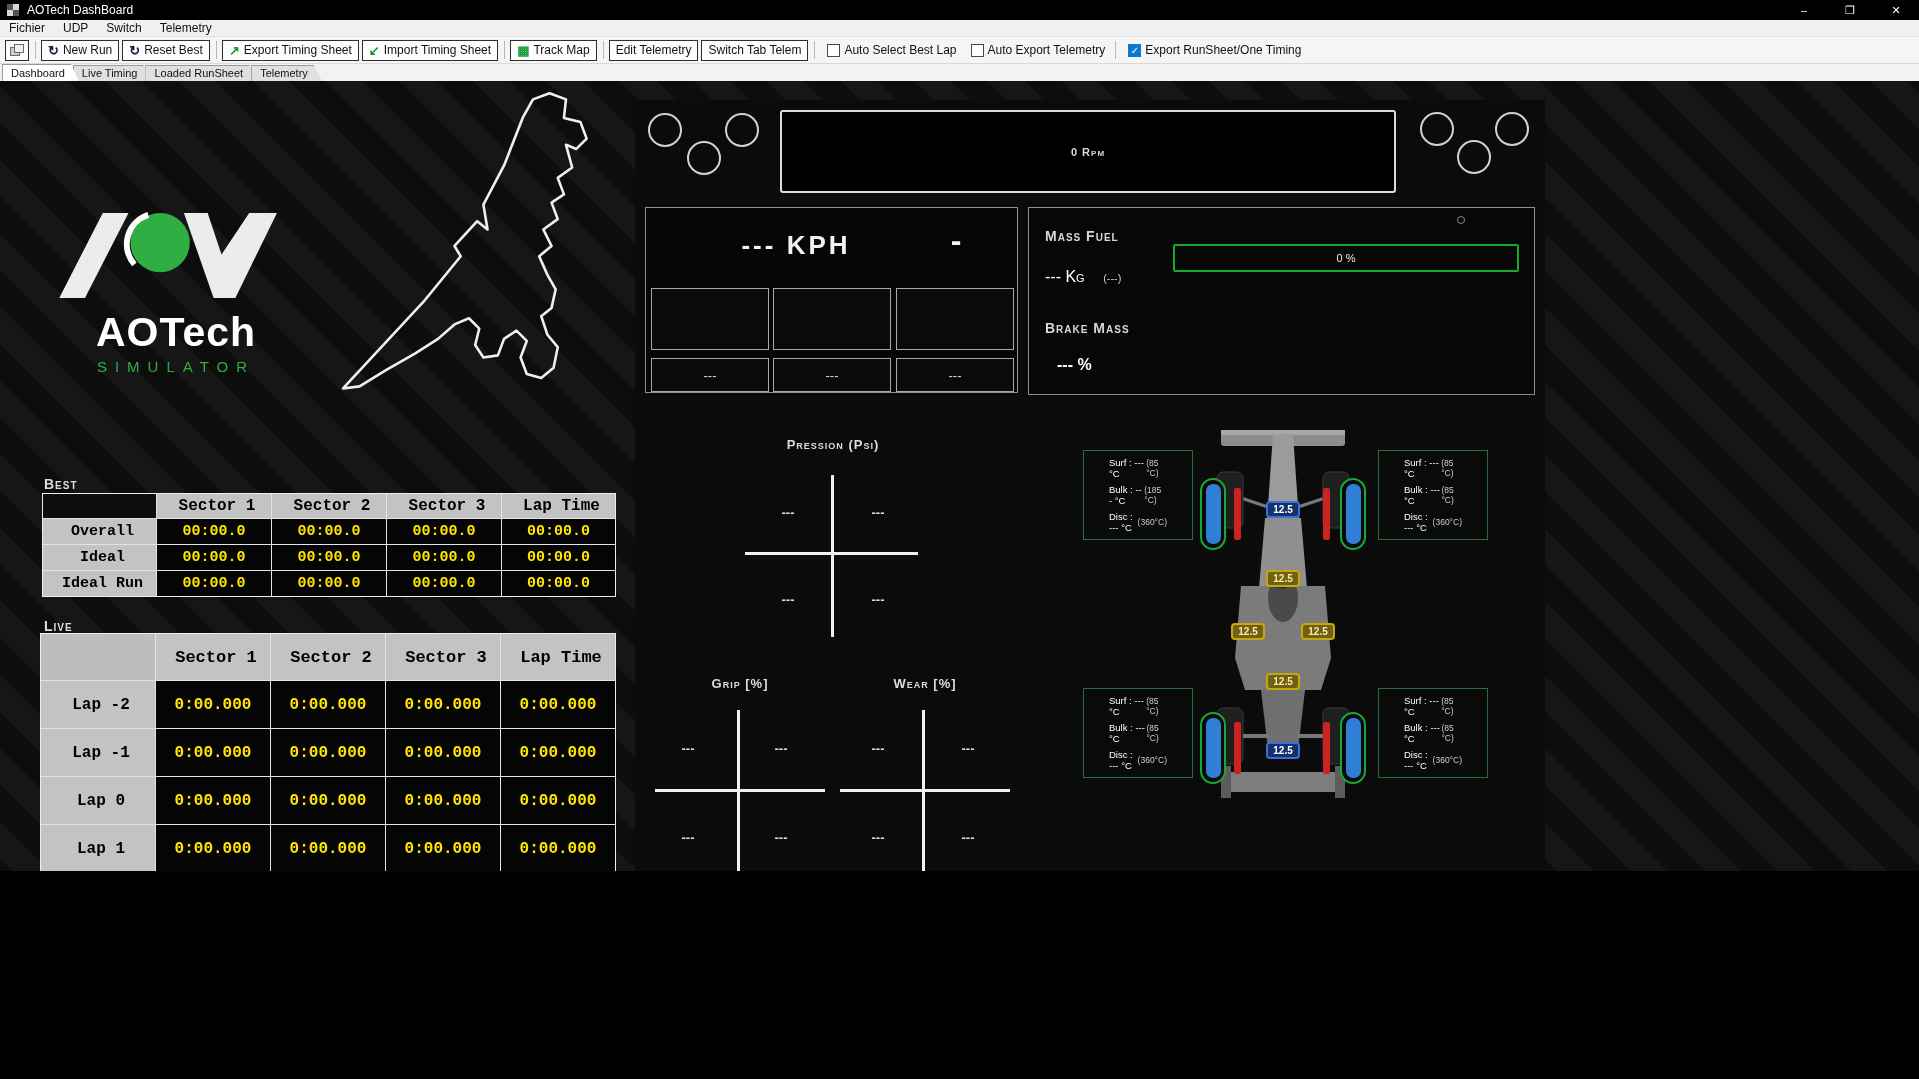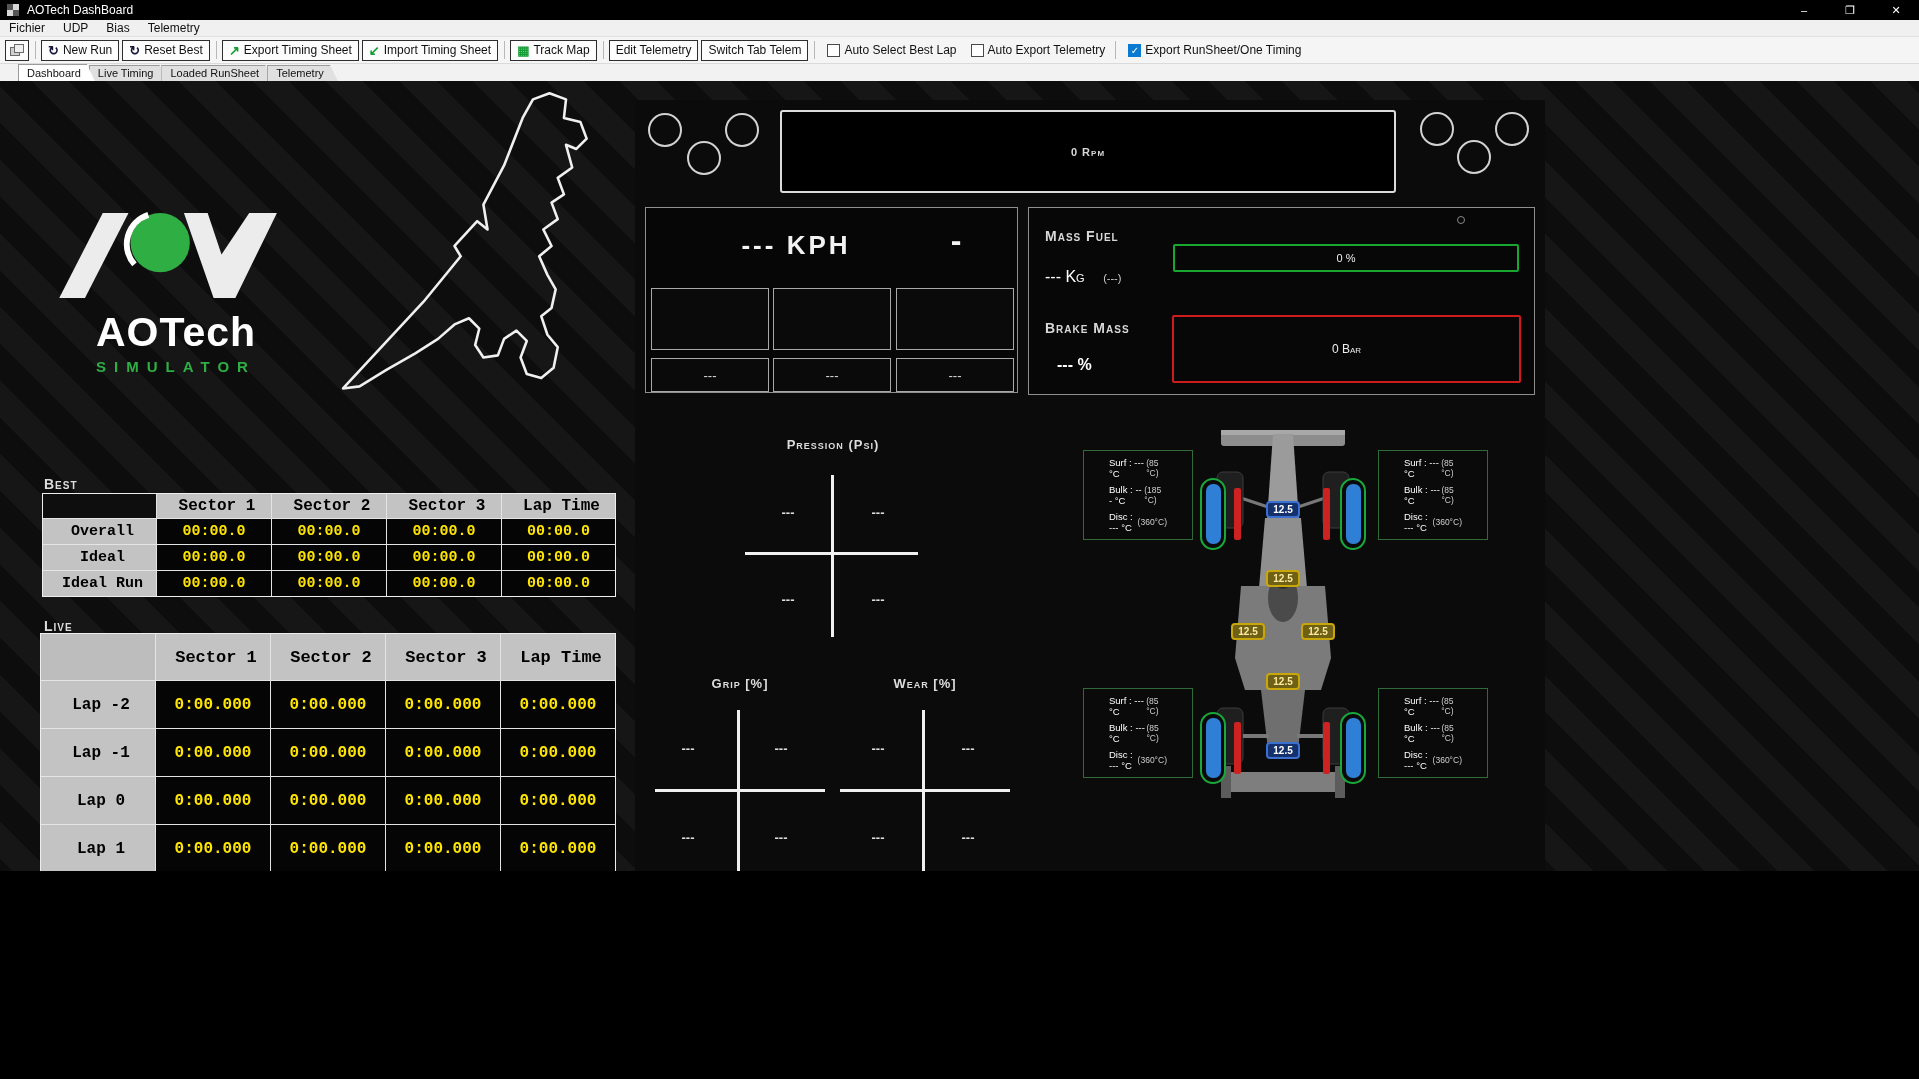--- a/index.html
+++ b/index.html
@@ -23,32 +23,32 @@
   .tb-iconbtn { padding:0 4px; }
   .tb-sep { width:1px; height:18px; background:#b8b8b8; margin:0 5px 0 3px; display:inline-block; }
   .ic { font-size:13px; font-weight:bold; line-height:1; }
   .ic-dark { color:#15153a; }
   .ic-green { color:#169c35; }
   .tb-check { display:inline-flex; align-items:center; gap:4px; margin:0 7px; font-size:12px; color:#111; }
   .cbbox { width:13px; height:13px; border:1px solid #4a4a4a; background:#fff; display:inline-flex; align-items:center; justify-content:center; font-size:10px; color:#fff; }
   .cbbox.checked { background:#0b79d0; border-color:#0b79d0; }
 
   
-  .tabstrip { position:absolute; left:0; top:64px; width:1919px; height:17px; background:#f2f2f2; display:flex; align-items:flex-end; padding-left:18px; }
+  .tabstrip { position:absolute; left:0; top:64px; width:1919px; height:17px; background:#f2f2f2; display:flex; align-items:flex-end; padding-left:2px; }
   .tab { display:inline-block; height:16px; line-height:15px; padding:0 14px 0 8px; font-size:11px; color:#111; background:#e0e0e0; clip-path:polygon(0 0, calc(100% - 8px) 0, 100% 100%, 0 100%); margin-right:-6px; border-top:1px solid #9a9a9a; border-left:1px solid #9a9a9a; }
   .tab.active { background:#fff; position:relative; z-index:2; height:17px; line-height:16px; }
 
   
   .content { position:absolute; left:0; top:81px; width:1919px; height:998px; background-color:#101010;
     background-image:repeating-linear-gradient(45deg, #161616 0 26px, #0d0d0d 26px 52px); }
 
   
   .logo { position:absolute; left:52px; top:126px; width:248px; text-align:center; }
   .brand-name { font-size:41px; font-weight:bold; color:#fff; letter-spacing:1px; margin-top:4px; }
-  .brand-sub { font-size:15px; font-weight:bold; color:#2fae44; letter-spacing:8px; margin-top:2px; }
+  .brand-sub { font-size:15px; font-weight:normal; color:#2fae44; letter-spacing:8px; margin-top:2px; }
 
   
   .trackmap { position:absolute; left:320px; top:6px; }
 
   
   .slabel { position:absolute; font-variant:small-caps; font-weight:bold; font-size:14px; color:#ddd; letter-spacing:1px; }
 
   
   .timing-table { position:absolute; display:grid; gap:1px; background:#e4e4e4; border:1px solid #eee; }
   .best-table { left:42px; top:412px; grid-template-columns:113px 114px 114px 114px 113px; grid-template-rows:24px 25px 25px 25px; }
@@ -116,21 +116,21 @@
     <div class="win-controls">
       <span class="win-btn">–</span>
       <span class="win-btn">❐</span>
       <span class="win-btn">✕</span>
     </div>
   </div>
 
   <div class="menubar">
     <span class="menu-item">Fichier</span>
     <span class="menu-item">UDP</span>
-    <span class="menu-item">Bias</span>
+    <span class="menu-item">Switch</span>
     <span class="menu-item">Telemetry</span>
   </div>
 
   <div class="toolbar">
     <button class="tb-btn tb-iconbtn">
       <svg width="14" height="12" viewBox="0 0 14 12">
           <rect x="0.5" y="3.5" width="9" height="8" fill="#cfcfcf" stroke="#6b6b6b"></rect>
           <rect x="4.5" y="0.5" width="9" height="8" fill="#efefef" stroke="#6b6b6b"></rect>
         </svg>
     </button>
@@ -291,23 +291,20 @@
         <div class="fuel-title">Mass Fuel</div>
         <div class="ind-dot"></div>
         <div class="fuel-green">
           <span>0 %</span>
         </div>
         <div class="fuel-mass">
           <span class="mass">--- Kg</span>
           <span class="laps">(---)</span>
         </div>
         <div class="bias-title">Brake Mass</div>
-        <div class="fuel-red">
-          <span>0 Bar</span>
-        </div>
         <div class="bias-val">--- %</div>
       </div>
 
       <div class="cross-title" style="left:98px; top:337px; width:200px;">Pression (Psi)</div>
       <div class="xline" style="left:196px; top:375px; width:3px; height:162px;"></div>
       <div class="xline" style="left:110px; top:452px; width:173px; height:3px;"></div>
       <div class="dval" style="left:131px; top:405px;">---</div>
       <div class="dval" style="left:221px; top:405px;">---</div>
       <div class="dval" style="left:131px; top:492px;">---</div>
       <div class="dval" style="left:221px; top:492px;">---</div>

